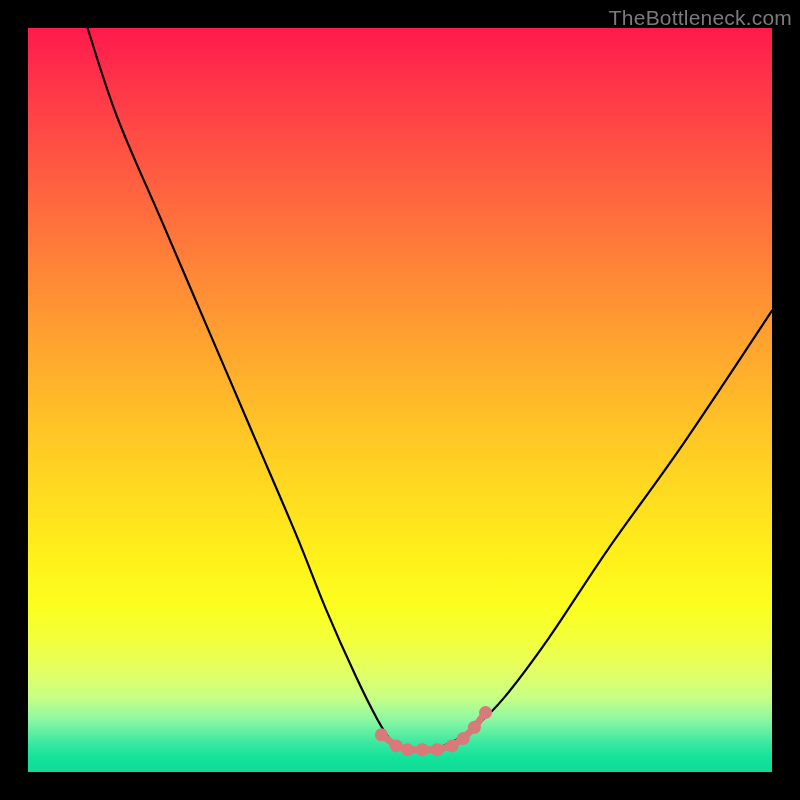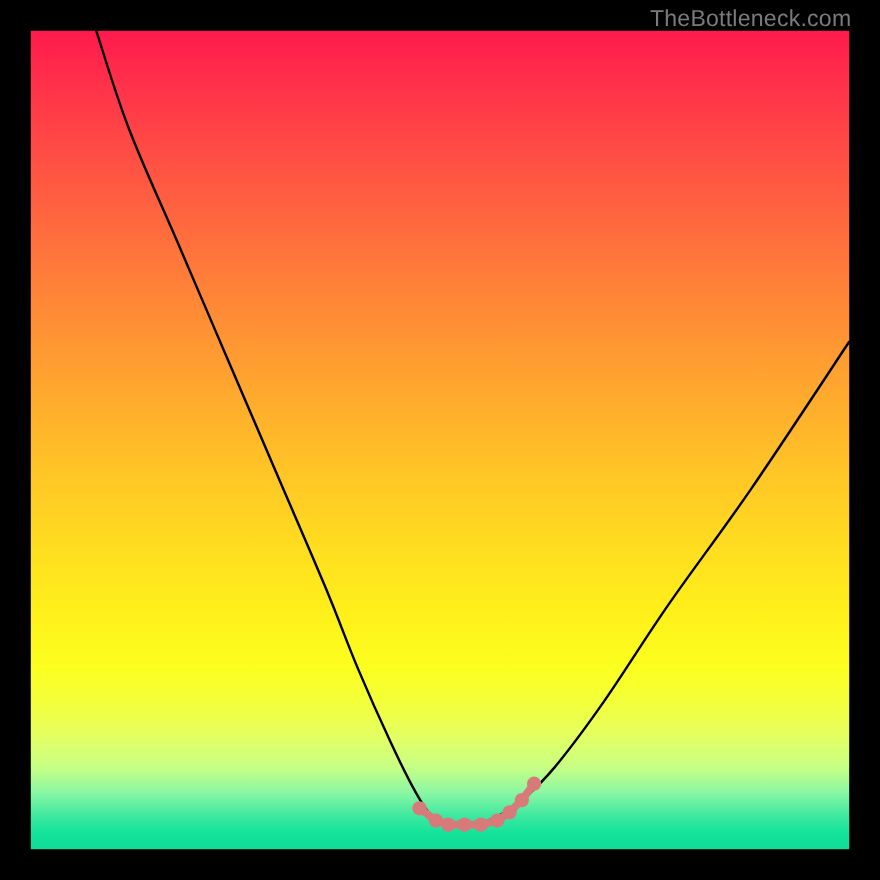--- a/index.html
+++ b/index.html
@@ -40,21 +40,21 @@
       #c7ff85 90%,
       #8cf7a3 93%,
       #3de8a0 96%,
       #14e39b 98%,
       #0fdc97 100%
     );
   }
   .watermark {
     position: absolute;
     top: 6px;
-    right: 26px;
+    right: 8px;
     color: #7b7b7b;
     font-size: 21px;
     font-weight: 500;
     letter-spacing: 0.2px;
     user-select: none;
   }
   svg.curve {
     position: absolute;
     left: 0; top: 0;
     width: 100%;

